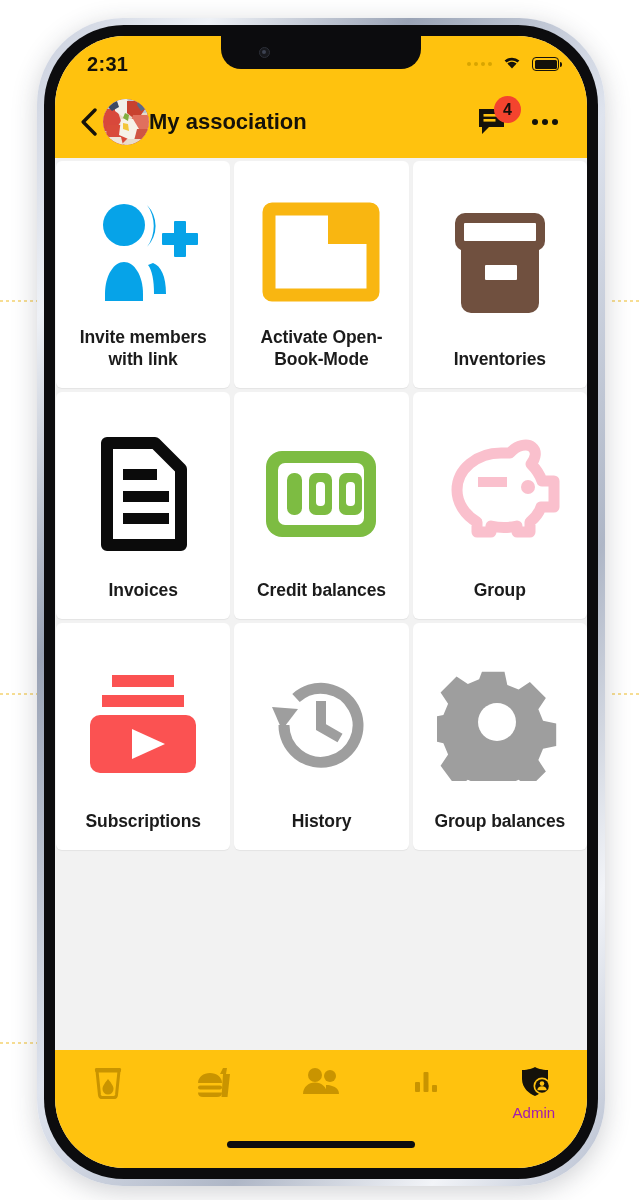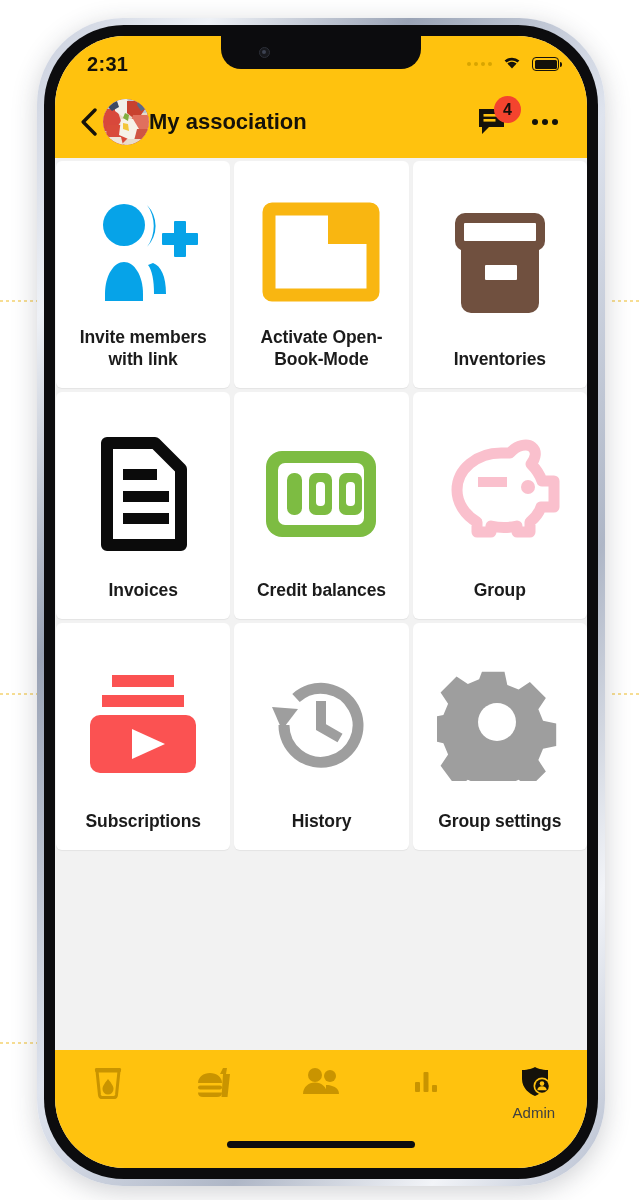--- a/index.html
+++ b/index.html
@@ -250,21 +250,21 @@
     flex: 1 1 0;
     display: flex;
     flex-direction: column;
     align-items: center;
     justify-content: flex-start;
     gap: 2px;
     cursor: pointer;
   }
   .navitem .navlbl {
     font-size: 15px;
-    color: #404040;
+    color: #a21caf;
     font-weight: 400;
   }
   .homebar {
     position: absolute;
     bottom: 20px;
     left: 50%;
     transform: translateX(-50%);
     width: 188px;
     height: 7px;
     border-radius: 4px;
@@ -469,21 +469,21 @@
             <span class="lbl">History</span>
           </div>
 
           <div class="tile">
             <span class="ic">
               <svg width="126" height="112" viewBox="0 0 126 112">
                 <path d="M51 4h24l3 14 12 5 12-8 17 17-8 12 5 12 14 3v24l-14 3-5 12 8 12-17 17-12-8-12 5-3 14H51l-3-14-12-5-12 8L7 104l8-12-5-12-14-3V53l14-3 5-12-8-12 17-17 12 8 12-5z" transform="translate(-3,-1) scale(0.94)" fill="#9E9E9E"></path>
                 <circle cx="60" cy="53" r="19" fill="#ffffff"></circle>
               </svg>
             </span>
-            <span class="lbl">Group settings</span>
+            <span class="lbl">Group balances</span>
           </div>
 
         </div>
       </div>
 
       <div class="bottomnav">
 
         <div class="navitem">
           <span>
             <svg width="32" height="34" viewBox="0 0 32 34">

